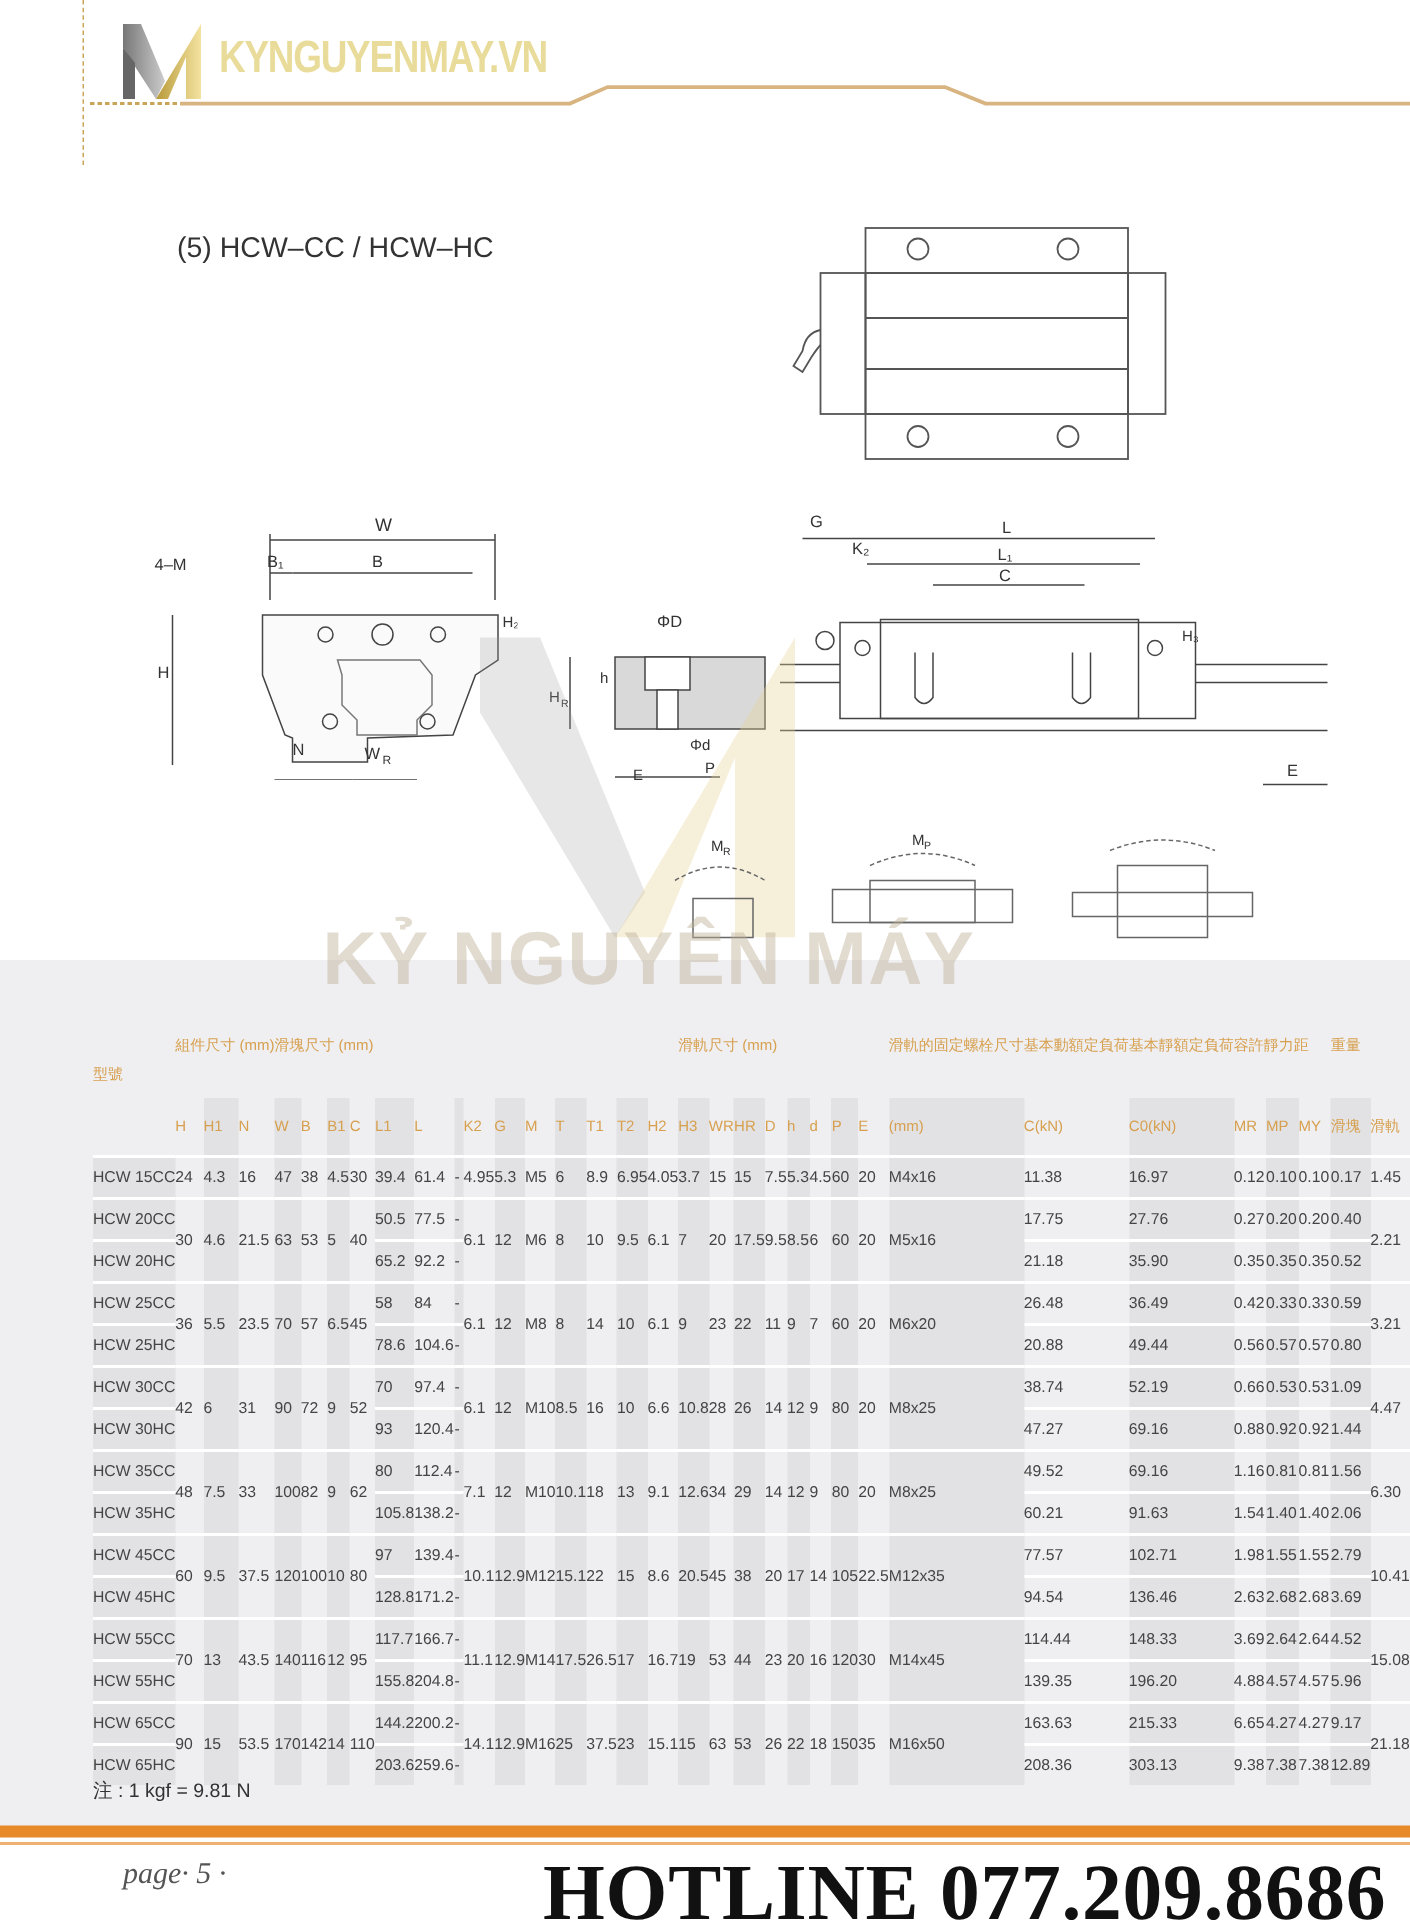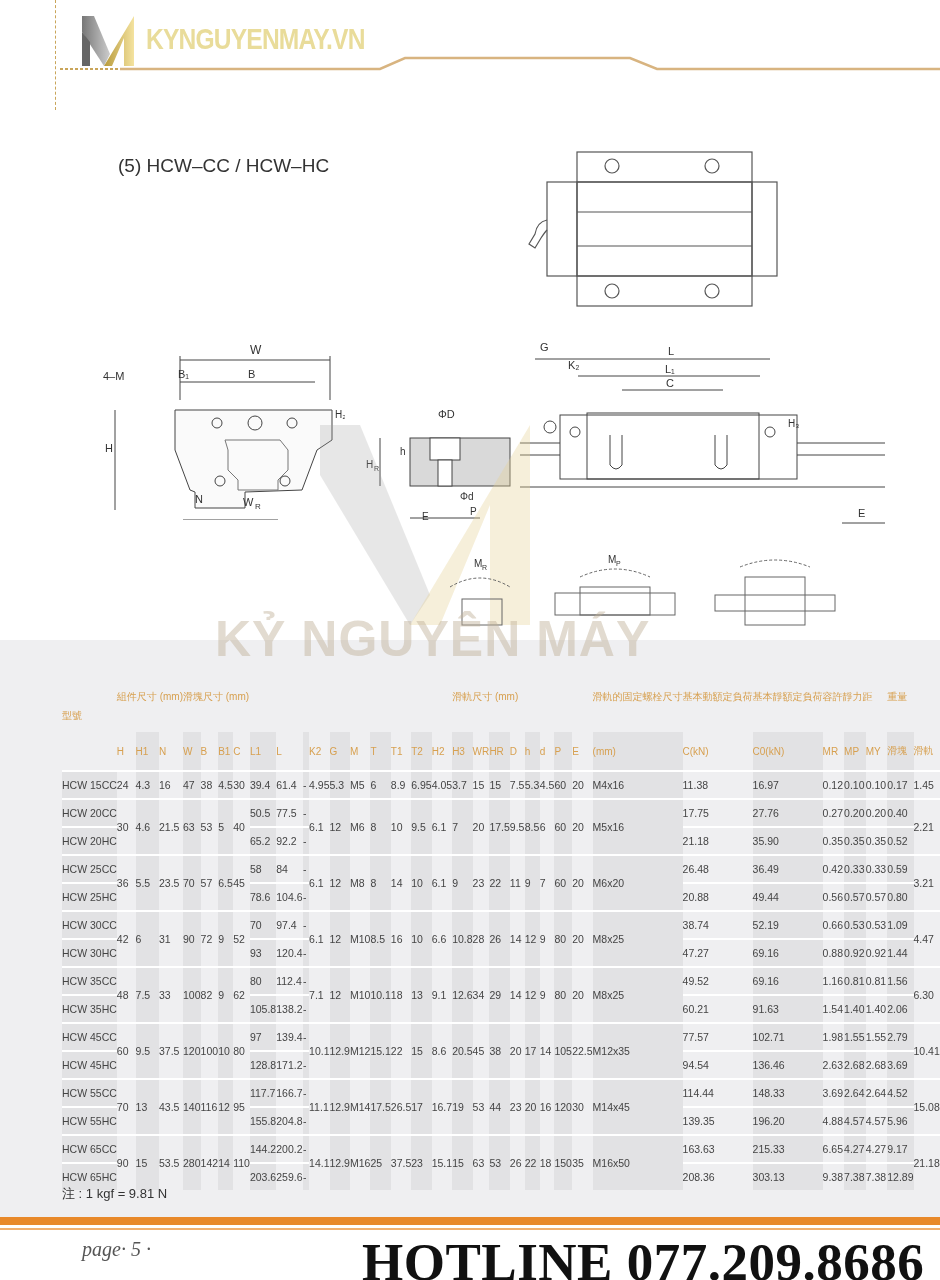--- a/index.html
+++ b/index.html
@@ -579,21 +579,21 @@
         <td>4.88</td>
         <td class="shade">4.57</td>
         <td>4.57</td>
         <td class="shade">5.96</td>
       </tr>
       <tr class="sep">
         <td class="shade">HCW 65CC</td>
         <td rowspan="2">90</td>
         <td class="shade" rowspan="2">15</td>
         <td rowspan="2">53.5</td>
-        <td class="shade" rowspan="2">280</td>
+        <td class="shade" rowspan="2">170</td>
         <td rowspan="2">142</td>
         <td class="shade" rowspan="2">14</td>
         <td rowspan="2">110</td>
         <td class="shade">144.2</td>
         <td>200.2</td>
         <td class="shade">-</td>
         <td rowspan="2">14.1</td>
         <td class="shade" rowspan="2">12.9</td>
         <td rowspan="2">M16</td>
         <td class="shade" rowspan="2">25</td>

